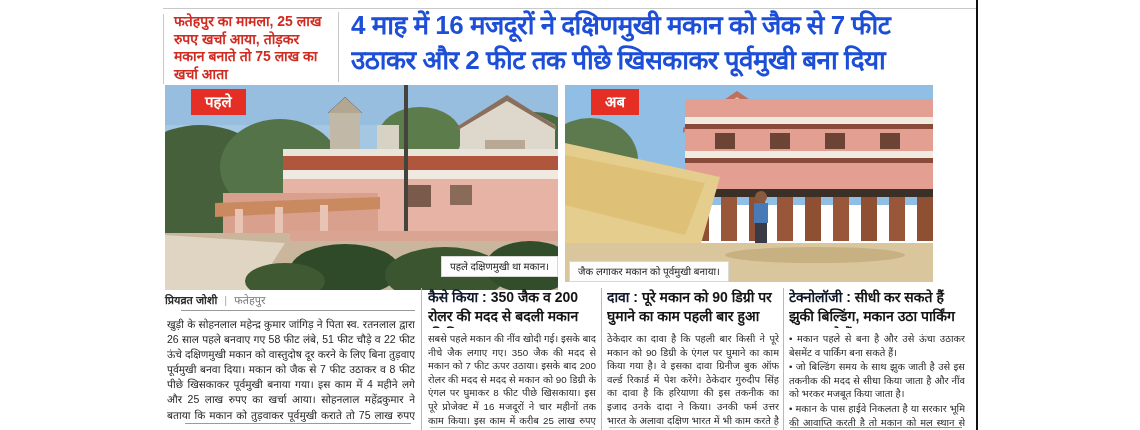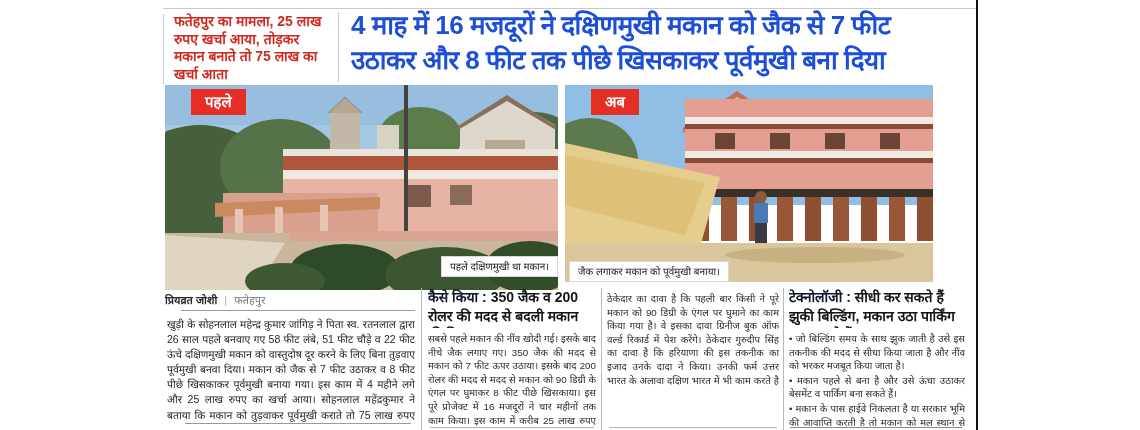--- a/index.html
+++ b/index.html
@@ -68,21 +68,21 @@
   <div class="right-border"></div>
   <div class="hairline kicker-vline"></div>
   <div class="hairline kicker-divider"></div>
 
   <div class="kicker">
     <p>फतेहपुर का मामला, 25 लाख रुपए खर्चा आया, तोड़कर मकान बनाते तो 75 लाख का खर्चा आता</p>
   </div>
 
   <div class="headline">
     <div>4 माह में 16 मजदूरों ने दक्षिणमुखी मकान को जैक से 7 फीट</div>
-    <div>उठाकर और 8 फीट तक पीछे खिसकाकर पूर्वमुखी बना दिया</div>
+    <div>उठाकर और 2 फीट तक पीछे खिसकाकर पूर्वमुखी बना दिया</div>
   </div>
 
   <figure class="photo-before">
     <svg width="393" height="205" viewBox="0 0 393 205">
       <rect x="0" y="0" width="393" height="130" fill="#a4c7e2"></rect>
       <rect x="0" y="0" width="393" height="40" fill="#97bede"></rect>
       <ellipse cx="35" cy="100" rx="75" ry="60" fill="#45603a"></ellipse>
       <ellipse cx="115" cy="82" rx="60" ry="48" fill="#557349"></ellipse>
       <ellipse cx="255" cy="52" rx="42" ry="30" fill="#5d7c4b"></ellipse>
       <ellipse cx="370" cy="65" rx="45" ry="38" fill="#4a6a3f"></ellipse>
@@ -172,30 +172,31 @@
   <div class="vsep vsep-3"></div>
 
   <section class="col col-2">
     <h2><span class="red">कैसे किया</span><span> : </span><span>350 जैक व 200 रोलर की मदद से बदली मकान की दिशा</span></h2>
     <div class="body">
         <p>सबसे पहले मकान की नींव खोदी गई। इसके बाद नीचे जैक लगाए गए। 350 जैक की मदद से मकान को 7 फीट ऊपर उठाया। इसके बाद 200 रोलर की मदद से मदद से मकान को 90 डिग्री के एंगल पर घुमाकर 8 फीट पीछे खिसकाया। इस पूरे प्रोजेक्ट में 16 मजदूरों ने चार महीनों तक काम किया। इस काम में करीब 25 लाख रुपए का खर्चा आया।</p>
       </div>
   </section>
 
   <section class="col col-3">
+    <h2><span class="red">दावा</span><span> : </span><span>पूरे मकान को 90 डिग्री पर घुमाने का काम पहली बार हुआ</span></h2>
     <div class="body">
         <p>ठेकेदार का दावा है कि पहली बार किसी ने पूरे मकान को 90 डिग्री के एंगल पर घुमाने का काम किया गया है। वे इसका दावा ग्रिनीज बुक ऑफ वर्ल्ड रिकार्ड में पेश करेंगे। ठेकेदार गुरुदीप सिंह का दावा है कि हरियाणा की इस तकनीक का इजाद उनके दादा ने किया। उनकी फर्म उत्तर भारत के अलावा दक्षिण भारत में भी काम करते है क्योंकि वहां काफी लोग वास्तुशास्त्र में विश्वास करते हैं।</p>
       </div>
   </section>
 
   <section class="col col-4">
     <h2><span class="red">टेक्नोलॉजी</span><span> : </span><span>सीधी कर सकते हैं झुकी बिल्डिंग, मकान उठा पार्किंग बना सकते हैं</span></h2>
     <div class="body">
+      <p>• मकान पहले से बना है और उसे ऊंचा उठाकर बेसमेंट व पार्किंग बना सकते हैं।</p>
       <p>• जो बिल्डिंग समय के साथ झुक जाती है उसे इस तकनीक की मदद से सीधा किया जाता है और नींव को भरकर मजबूत किया जाता है।</p>
-      <p>• मकान पहले से बना है और उसे ऊंचा उठाकर बेसमेंट व पार्किंग बना सकते हैं।</p>
       <p>• मकान के पास हाईवे निकलता है या सरकार भूमि की आवाप्ति करती है तो मकान को मूल स्थान से पीछे सरकाया जा सकता है।</p>
     </div>
   </section>
 
   <div class="rule rule-c2"></div>
   <div class="rule rule-c3"></div>
   <div class="rule rule-c4"></div>
 
 </div>
 

